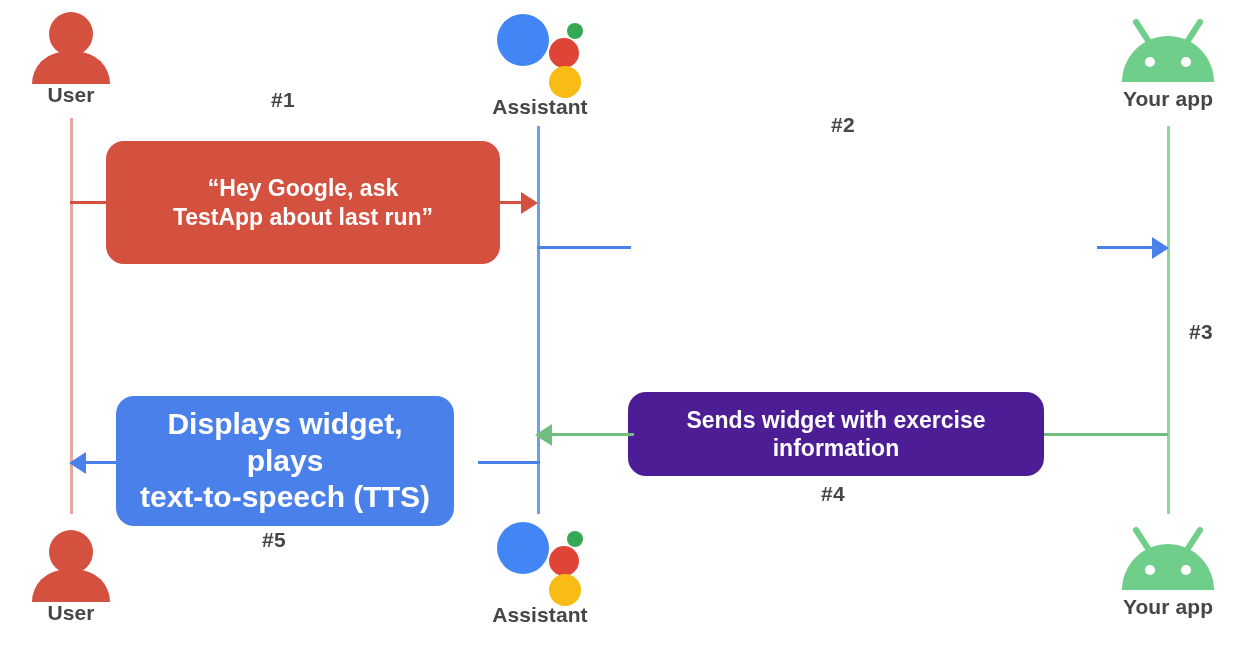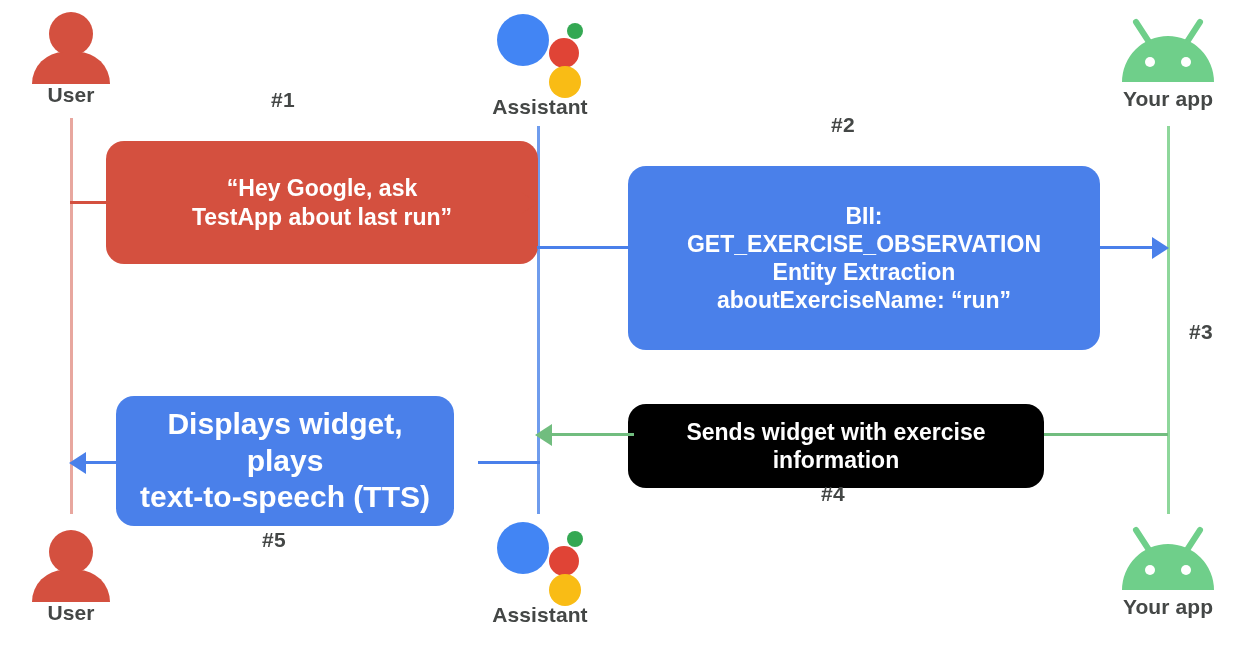--- a/index.html
+++ b/index.html
@@ -63,21 +63,21 @@
   
   .msgbox{
     position:absolute;box-sizing:border-box;
     border-radius:18px;color:#ffffff;
     display:flex;align-items:center;justify-content:center;
     text-align:center;font-weight:bold;line-height:1.22;
     padding:6px 14px;white-space:pre-line;
   }
   .box-red{background:#d4503f;}
   .box-blue{background:#4a80ea;}
-  .box-green{background:#000000;margin-top:12px;}
+  .box-green{background:#4c1d95;}
 
   
   .hline{position:absolute;height:3px;}
   .c-red{background:#d4503f;}
   .c-blue{background:#4a80ea;}
   .c-green{background:#71bd7f;}
 
   .arrow{position:absolute;width:0;height:0;}
   .arrow-right{border-top:11px solid transparent;border-bottom:11px solid transparent;}
   .arrow-left{border-top:11px solid transparent;border-bottom:11px solid transparent;}
@@ -128,31 +128,27 @@
         </g>
         <path d="M14 66 A46 46 0 0 1 106 66 Z" fill="#6fcf8a"></path>
         <circle cx="42" cy="46" r="5" fill="#ffffff"></circle>
         <circle cx="78" cy="46" r="5" fill="#ffffff"></circle>
       </svg>
     </div>
     <div class="actor-label">Your app</div>
   </div>
 
   <div class="hline c-red" style="left:70px;top:201px;width:46px;"></div>
-  <div class="msgbox box-red" style="left:106px;top:141px;width:432px;height:123px;font-size:23px;">“Hey Google, ask
+  <div class="msgbox box-red" style="left:106px;top:141px;width:394px;height:123px;font-size:23px;">“Hey Google, ask
 TestApp about last run”</div>
   <div class="hline c-red" style="left:465px;top:201px;width:58px;"></div>
   <div class="arrow arrow-right ar-red" style="left:521px;top:192px;"></div>
   <div class="step" style="left:271px;top:88px;">#1</div>
 
   <div class="hline c-blue" style="left:537px;top:246px;width:94px;"></div>
-  <div class="msgbox box-blue" style="left:628px;top:166px;width:472px;height:184px;font-size:23px;">BII:
-GET_EXERCISE_OBSERVATION
-Entity Extraction
-aboutExerciseName: “run”</div>
   <div class="step" style="left:831px;top:113px;">#2</div>
 
   <div class="hline c-blue" style="left:1097px;top:246px;width:58px;"></div>
   <div class="arrow arrow-right ar-blue-r" style="left:1152px;top:237px;"></div>
   <div class="step" style="left:1189px;top:320px;">#3</div>
 
   <div class="hline c-green" style="left:1040px;top:433px;width:128px;"></div>
   <div class="msgbox box-green" style="left:628px;top:392px;width:416px;height:84px;font-size:23px;">Sends widget with exercise
 information</div>
   <div class="hline c-green" style="left:548px;top:433px;width:86px;"></div>

